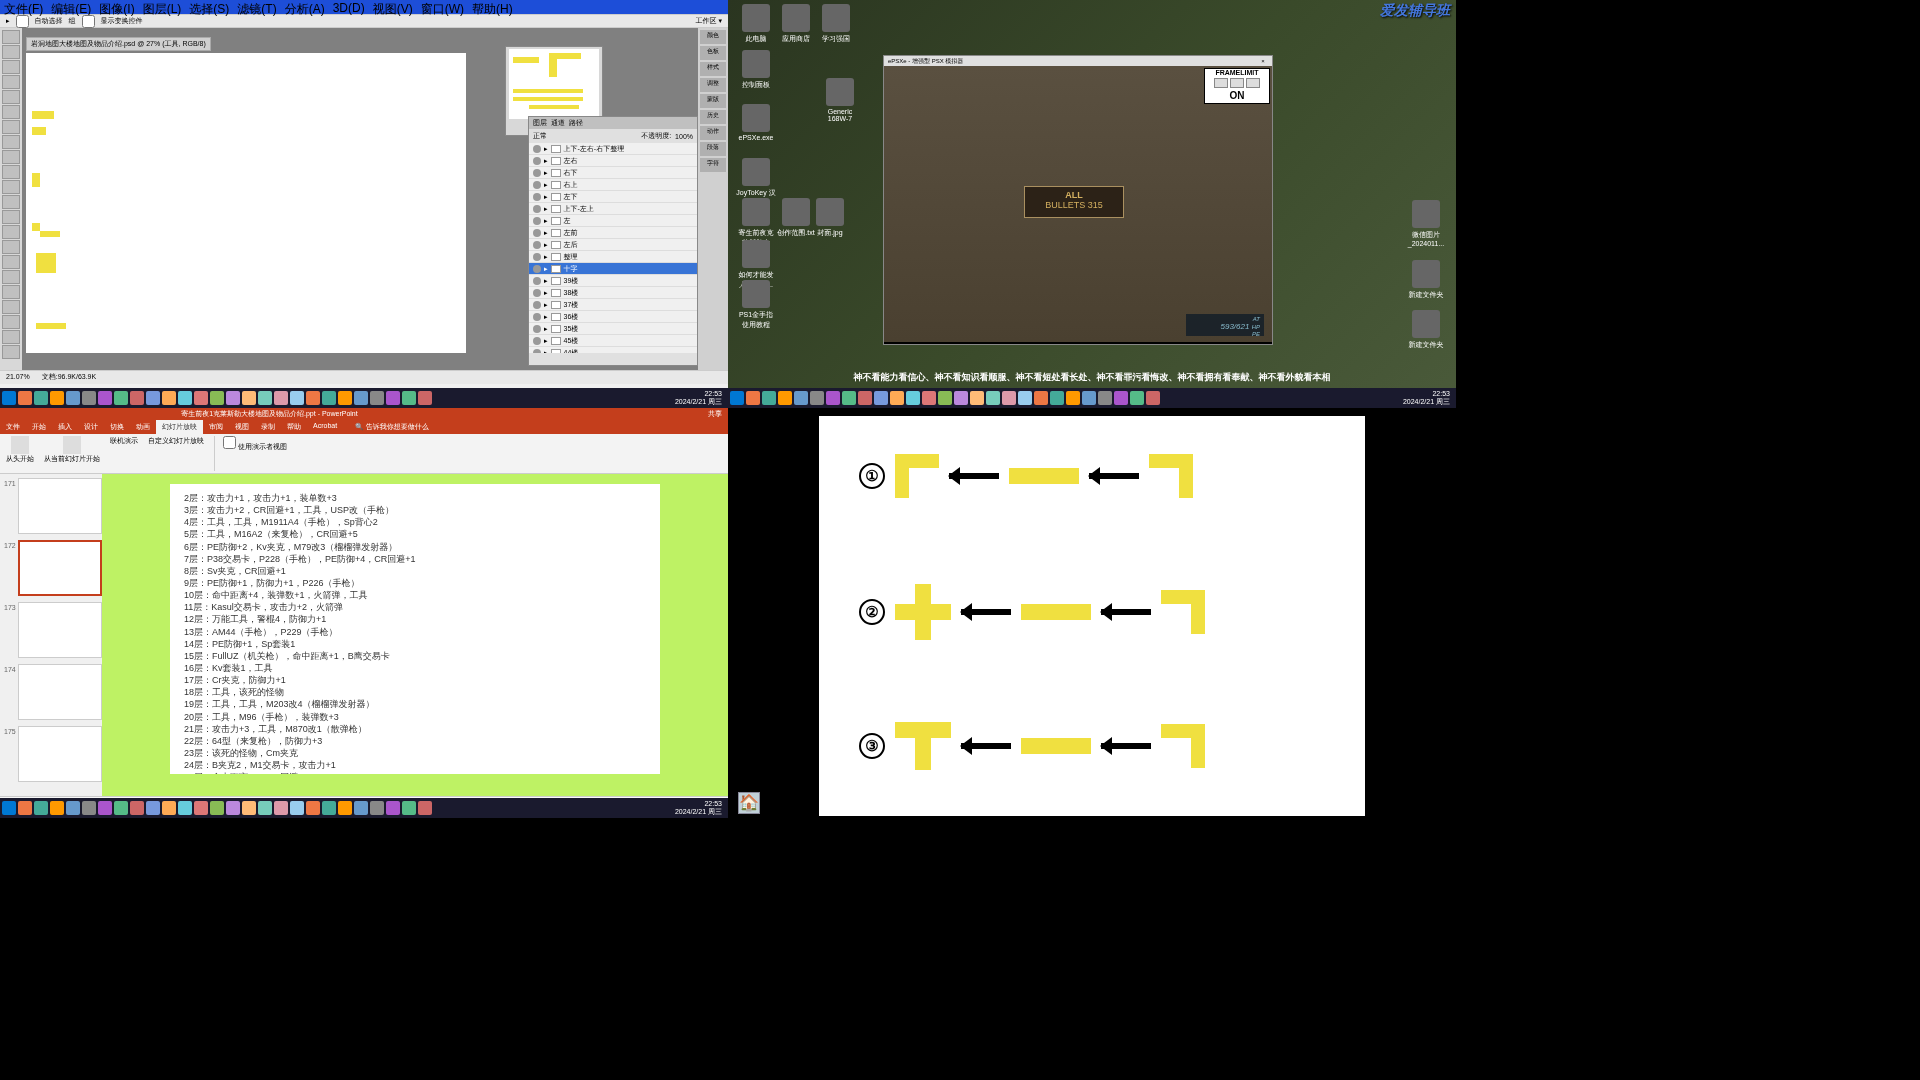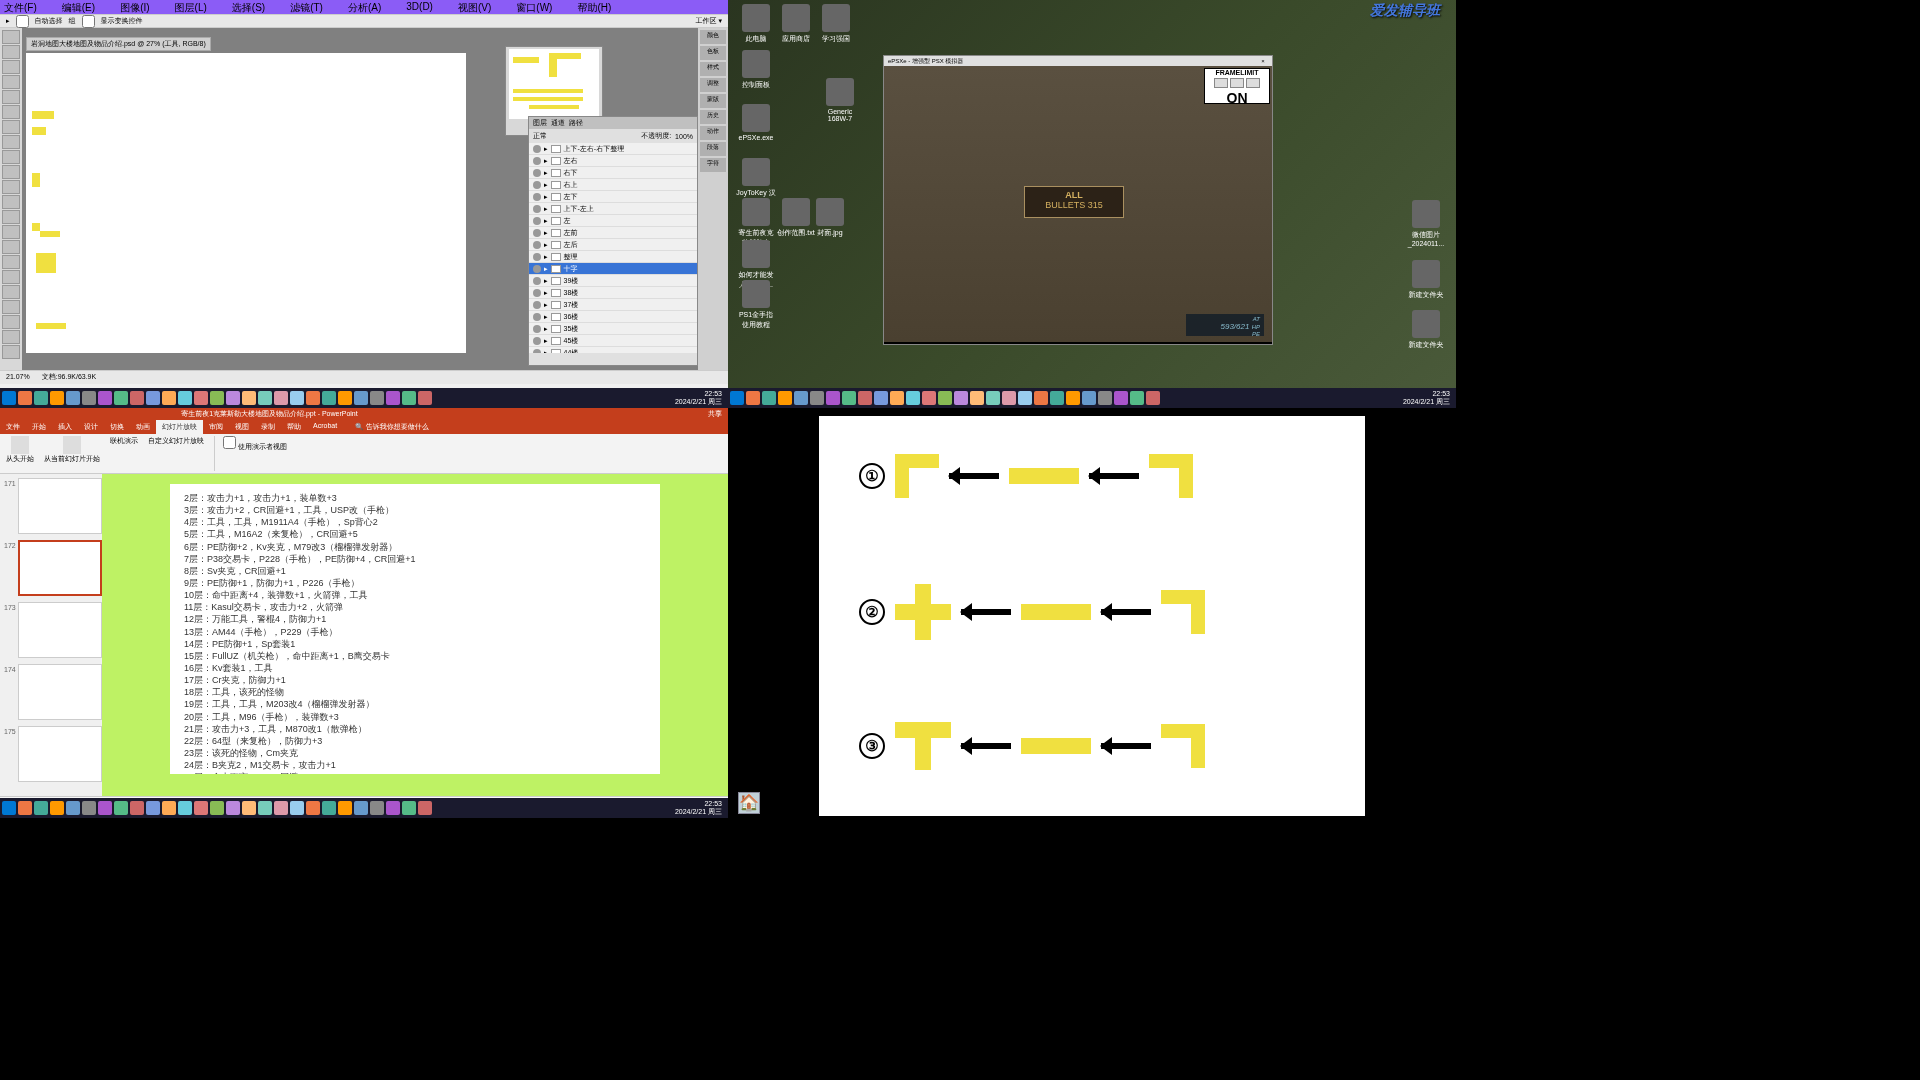--- a/index.html
+++ b/index.html
@@ -5,21 +5,21 @@
 *{margin:0;padding:0;box-sizing:border-box;font-family:"Microsoft YaHei",Arial,sans-serif}
 body{width:1920px;height:1080px;overflow:hidden;background:#000;position:relative}
 .quad{position:absolute;overflow:hidden}
 .q1{left:0;top:0;width:728px;height:408px;background:#f0f0f0}
 .q2{left:728px;top:0;width:728px;height:408px;background:#1a1a1a}
 .q3{left:0;top:408px;width:728px;height:410px;background:#fff}
 .q4{left:728px;top:408px;width:728px;height:410px;background:#000}
 
 
 .ps-titlebar{height:18px;background:#e8e8e8;border-bottom:1px solid #ccc;font-size:9px;padding:2px 4px;display:flex;align-items:center}
-.ps-menubar{height:14px;background:#8b5cf6;font-size:10px;padding:1px 4px;display:flex;gap:25px}
+.ps-menubar{height:14px;background:#1d4ed8;font-size:12px;padding:1px 4px;display:flex;gap:8px}
 .ps-menubar span{cursor:pointer}
 .ps-options{height:14px;background:#e8e8e8;border-top:1px solid #ccc;border-bottom:1px solid #ccc;font-size:7px;padding:1px 6px;display:flex;align-items:center;gap:6px}
 .ps-body{display:flex;height:342px}
 .ps-tools{width:22px;background:#d8d8d8;display:flex;flex-direction:column;padding:2px;gap:1px}
 .ps-tool{width:18px;height:14px;background:#c0c0c0;border:1px solid #999;font-size:7px;text-align:center}
 .ps-canvas-area{flex:1;background:#808080;position:relative;padding:4px}
 .ps-tab{height:14px;background:#d0d0d0;font-size:7px;padding:1px 4px;display:inline-block;border:1px solid #aaa}
 .ps-canvas{background:#fff;width:440px;height:300px;position:relative;margin-top:2px}
 .ps-nav{width:98px;height:90px;background:#d8d8d8;position:absolute;right:125px;top:46px;border:1px solid #888}
 .ps-nav-preview{width:90px;height:70px;background:#fff;margin:2px auto;position:relative}
@@ -46,21 +46,21 @@
 .game-window{position:absolute;left:155px;top:55px;width:390px;height:290px;background:#000;border:1px solid #888}
 .game-title{height:10px;background:#e0e0e0;font-size:6px;padding:1px 4px;display:flex;align-items:center}
 .game-close{margin-left:auto;width:10px;text-align:center}
 .game-view{height:276px;background:linear-gradient(#5a5040,#4a4030);position:relative}
 .framelimit{position:absolute;top:2px;right:2px;width:66px;height:36px;background:#fff;border:1px solid #000;text-align:center;font-size:7px;font-weight:bold}
 .fl-boxes{display:flex;justify-content:center;gap:2px;margin:2px 0}
 .fl-box{width:14px;height:10px;background:#ddd;border:1px solid #888}
 .game-hud{position:absolute;top:120px;left:140px;width:100px;height:32px;background:rgba(40,30,20,.9);border:1px solid #aa9060;text-align:center;color:#d4b060;font-size:9px;padding:3px}
 .hp-bar{position:absolute;bottom:6px;right:8px;width:78px;height:22px;background:rgba(20,30,40,.85);color:#8bc;font-size:8px;font-style:italic;padding:2px 4px;text-align:right}
 .bottom-text{position:absolute;bottom:24px;left:0;right:0;text-align:center;font-size:9px;color:#fff;font-weight:bold}
-.watermark{position:absolute;top:2px;right:16px;font-size:14px;color:#4477dd;font-weight:bold;font-style:italic;text-shadow:1px 1px 2px #000}
+.watermark{position:absolute;top:2px;right:6px;font-size:14px;color:#4477dd;font-weight:bold;font-style:italic;text-shadow:1px 1px 2px #000}
 
 
 .ppt-titlebar{height:12px;background:#c43e1c;color:#fff;font-size:7px;padding:1px 6px;display:flex;align-items:center}
 .ppt-ribbon-tabs{height:14px;background:#c43e1c;display:flex;font-size:7px;color:#fff}
 .ppt-ribbon-tabs span{padding:2px 6px}
 .ppt-ribbon-tabs .active{background:#f3f3f3;color:#333}
 .ppt-ribbon{height:40px;background:#f3f3f3;border-bottom:1px solid #ccc;font-size:7px;padding:2px 6px;display:flex;gap:10px}
 .ppt-body{display:flex;height:322px;background:#e8e8e8}
 .ppt-thumbs{width:102px;background:#f0f0f0;overflow-y:auto;padding:4px}
 .ppt-thumb{width:84px;height:56px;background:#fff;border:1px solid #ccc;margin-bottom:6px;font-size:5px;padding:2px;position:relative}
@@ -394,33 +394,34 @@
         <span class="game-close">×</span>
       </div>
       <div class="game-view">
         <div class="framelimit">
           <div>FRAMELIMIT</div>
           <div class="fl-boxes">
               <div class="fl-box"></div>
               <div class="fl-box"></div>
               <div class="fl-box"></div>
             </div>
-          <div style="font-size:14px">ON</div>
+          <div style="font-size:10px">ON</div>
         </div>
         <div class="game-hud">
           <div style="font-weight:bold">ALL</div>
           <div>BULLETS  315</div>
         </div>
         <div class="hp-bar">
           <div style="font-size:6px"><span>AT</span></div>
           <div><span>593/621</span> <span style="font-size:6px">HP</span></div>
           <div style="font-size:6px"><span>PE</span></div>
         </div>
       </div>
     </div>
+    <div class="bottom-text">神不看能力看信心、神不看知识看顺服、神不看短处看长处、神不看罪污看悔改、神不看拥有看奉献、神不看外貌看本相</div>
     <div class="taskbar">
       <div class="tb-icon" style="background:#0078d4"></div>
       <div class="tb-icon" style="background:#e74"></div>
         <div class="tb-icon" style="background:#4a9"></div>
         <div class="tb-icon" style="background:#f90"></div>
         <div class="tb-icon" style="background:#69c"></div>
         <div class="tb-icon" style="background:#888"></div>
         <div class="tb-icon" style="background:#a5c"></div>
         <div class="tb-icon" style="background:#5b8"></div>
         <div class="tb-icon" style="background:#c66"></div>

